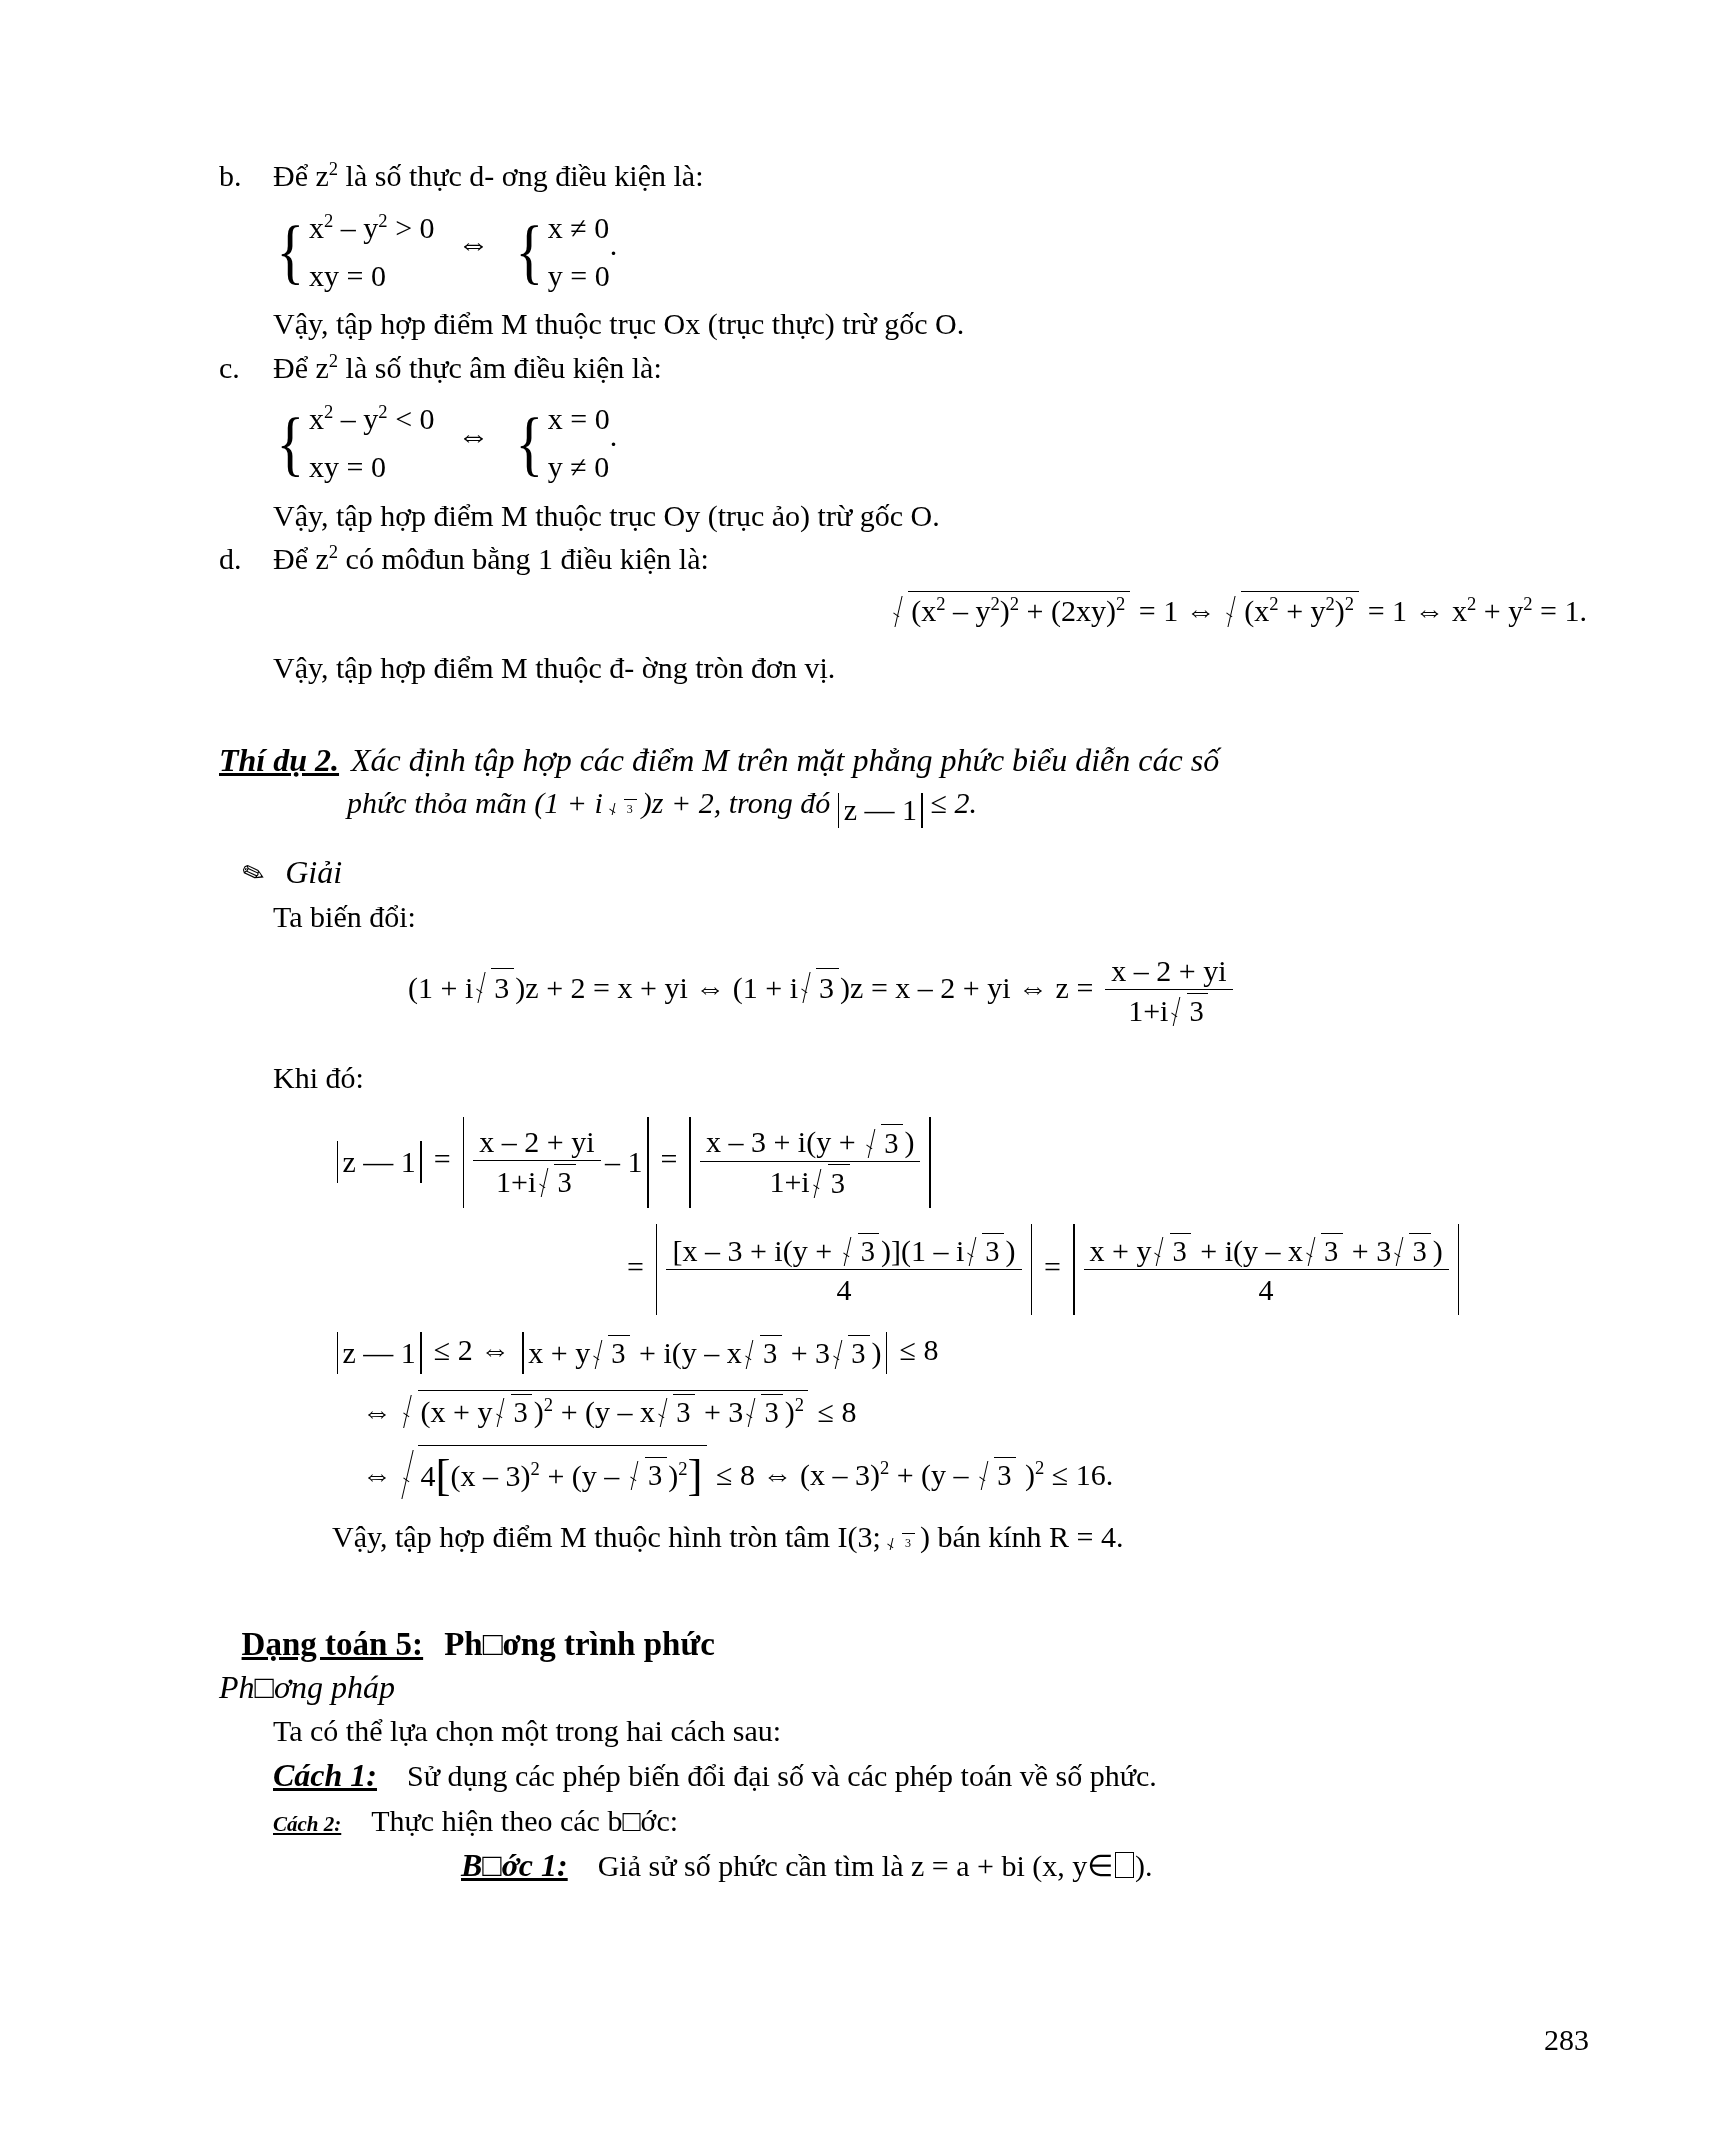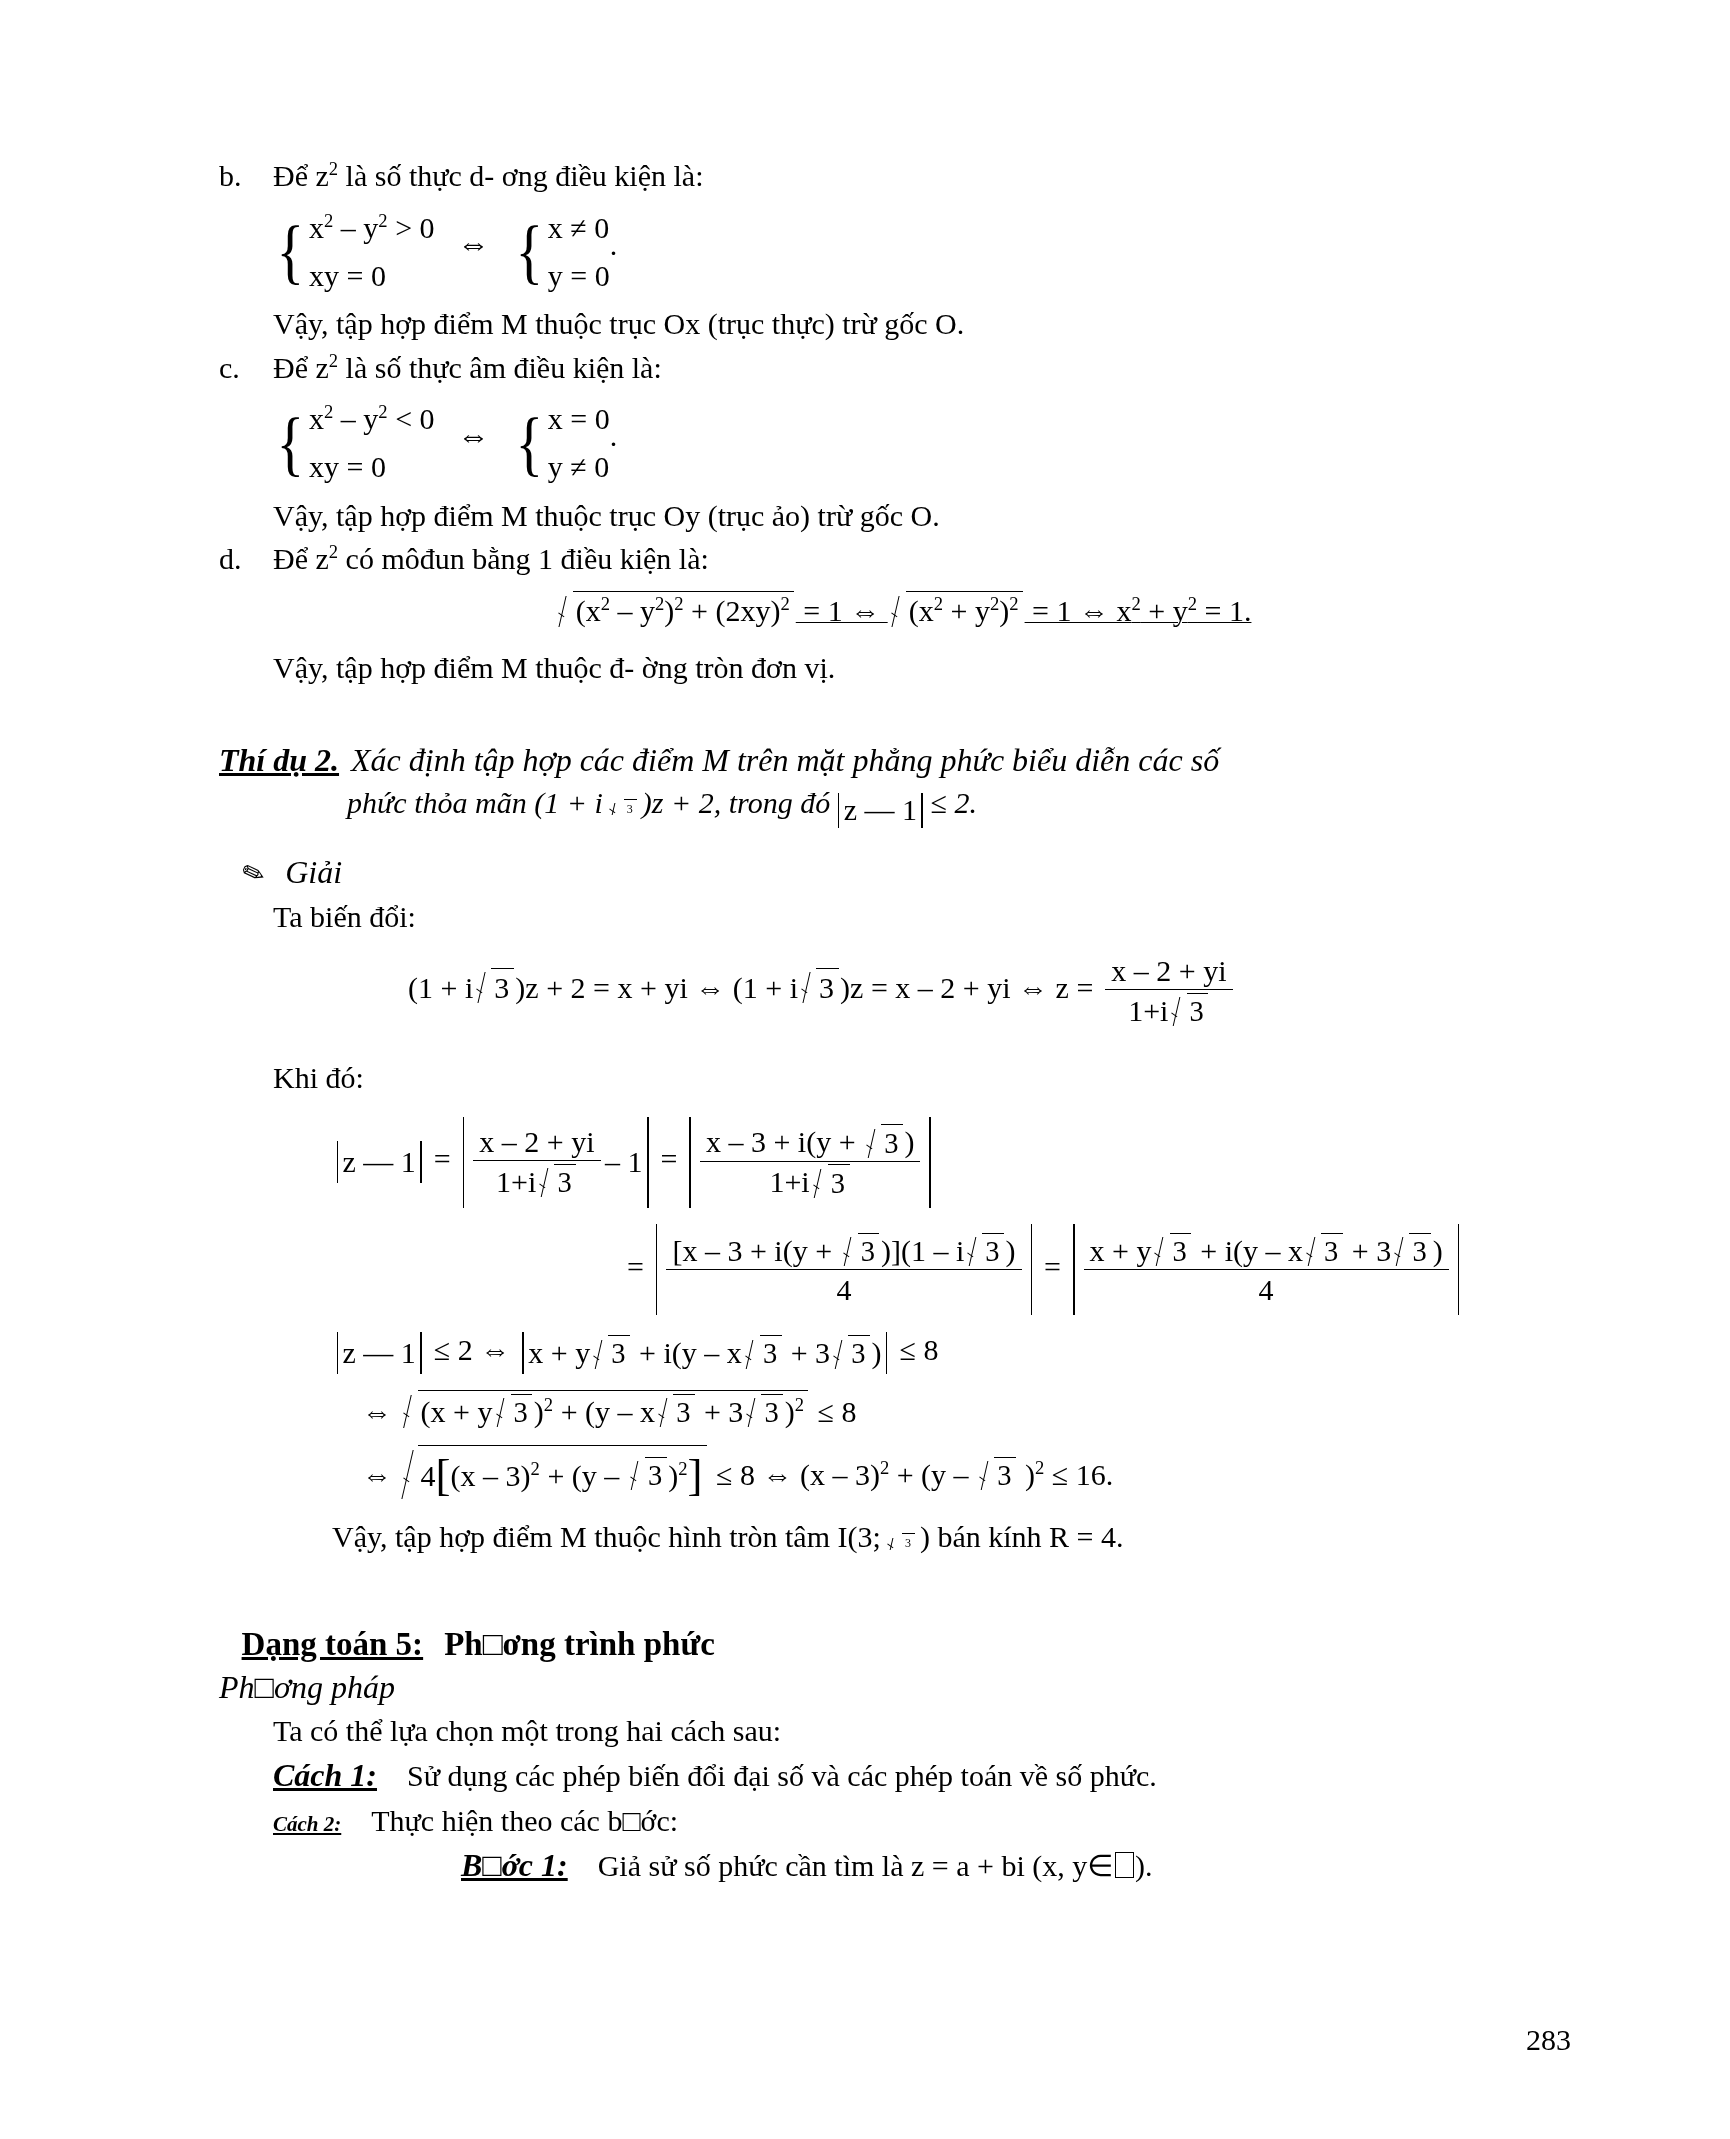--- a/index.html
+++ b/index.html
@@ -37,22 +37,21 @@
     width: 54px;
     flex: 0 0 54px;
     font-size: 30px;
   }
   .list-text {
     font-size: 30px;
   }
   .indent1 { margin-left: 54px; }
   .indent2 { margin-left: 113px; }
   .center-eq {
-    text-align: center;
-    text-decoration: underline;
+    text-align: right;
   }
   
   .math {
     font-family: "Liberation Serif", serif;
     font-size: 30px;
     white-space: nowrap;
   }
   sup, .sup {
     font-size: 0.62em;
     vertical-align: super;
@@ -162,21 +161,21 @@
     font-size: 33px;
   }
   .pen-icon {
     display: inline-block;
     width: 33px;
     font-size: 27px;
     transform: rotate(-20deg);
   }
   .page-number {
     position: absolute;
-    right: 159px;
+    right: 141px;
     bottom: 83px;
     font-size: 30px;
   }
   .missing-glyph {
     display: inline-block;
     width: 16.6px;
     height: 24px;
     border: 1.5px solid #000;
     vertical-align: -2.3px;
     margin: 0 1.5px;

